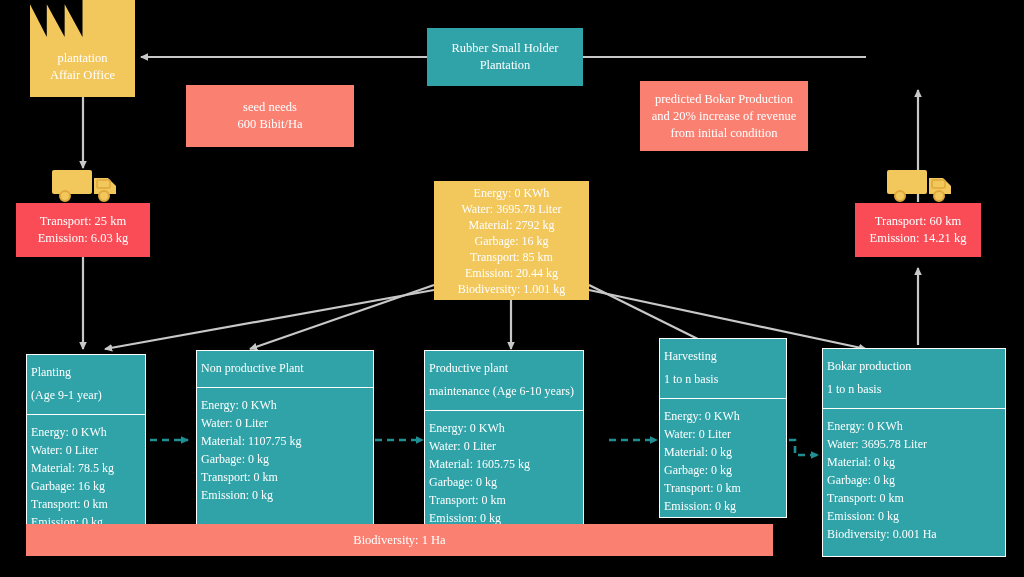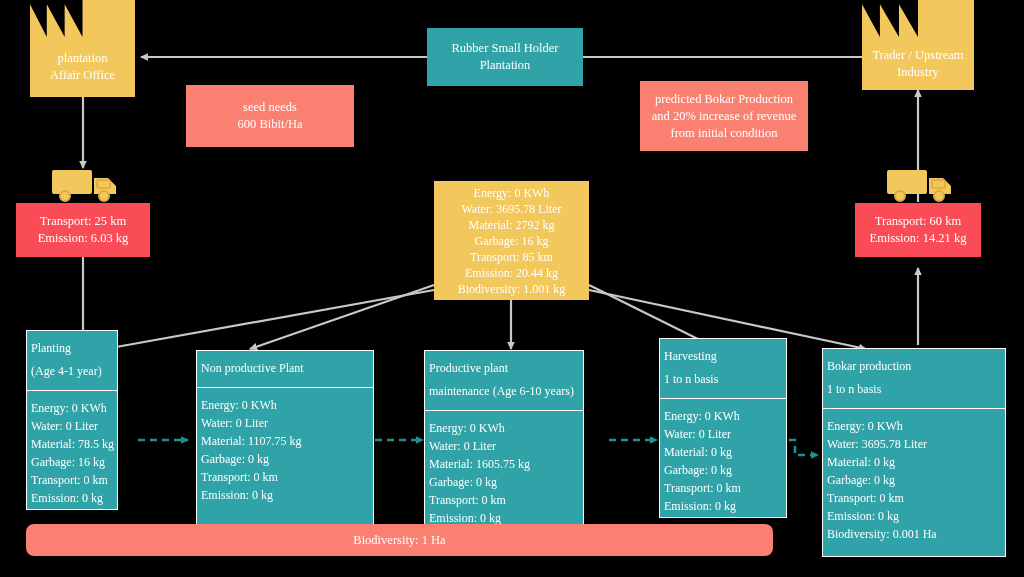--- a/index.html
+++ b/index.html
@@ -24,21 +24,21 @@
      align-items:center;justify-content:center;height:100%;}
   
   .stagebox{position:absolute;box-sizing:border-box;background:#2FA3A8;
      border:1px solid #ffffff;}
   .stagebox .hdr{border-bottom:1px solid #ffffff;padding:6px 4px 7px;
      font-size:12px;line-height:23px;}
   .stagebox .body{padding:8px 4px;font-size:12px;line-height:18px;}
   .stagebox .body div{white-space:nowrap;}
   
   #bio-bar{position:absolute;display:flex;align-items:center;justify-content:center;
-     font-size:12.5px;border-radius:8px;}
+     font-size:12.5px;}
   
   .truck{position:absolute;}
   svg{display:block;overflow:visible;}
   #edges{position:absolute;left:0;top:0;width:1024px;height:577px;pointer-events:none;}
 </style>
 </head>
 <body>
 
 <div id="stage">
 
@@ -90,27 +90,20 @@
     </div>
   </div>
 
   <div class="node teal" style="left:427px;top:28px;width:156px;height:58px;">
     <div class="boxtext">
       <div>Rubber Small Holder</div>
       <div>Plantation</div>
     </div>
   </div>
 
-  <div class="node factory" style="left:862px;top:37px;width:112px;height:53px;">
-    <div class="roof"></div>
-    <div class="flabel">
-      <div>Trader / Upstream</div>
-      <div>Industry</div>
-    </div>
-  </div>
 
   <div class="node salmon" style="left:186px;top:85px;width:168px;height:62px;">
     <div class="boxtext">
       <div>seed needs</div>
       <div>600 Bibit/Ha</div>
     </div>
   </div>
 
   <div class="node salmon" style="left:640px;top:81px;width:168px;height:70px;">
     <div class="boxtext">
@@ -157,24 +150,24 @@
       <div>Energy: 0 KWh</div>
       <div>Water: 3695.78 Liter</div>
       <div>Material: 2792 kg</div>
       <div>Garbage: 16 kg</div>
       <div>Transport: 85 km</div>
       <div>Emission: 20.44 kg</div>
       <div>Biodiversity: 1.001 kg</div>
     </div>
   </div>
 
-  <div class="stagebox" style="left:26px;top:330px;width:92px;height:180px;">
+  <div class="stagebox" style="left:26px;top:354px;width:120px;height:180px;">
     <div class="hdr">
       <div>Planting</div>
-      <div>(Age 4-1 year)</div>
+      <div>(Age 9-1 year)</div>
     </div>
     <div class="body">
       <div>Energy: 0 KWh</div>
       <div>Water:  0 Liter</div>
       <div>Material: 78.5 kg</div>
       <div>Garbage: 16 kg</div>
       <div>Transport: 0 km</div>
       <div>Emission: 0 kg</div>
     </div>
   </div>

